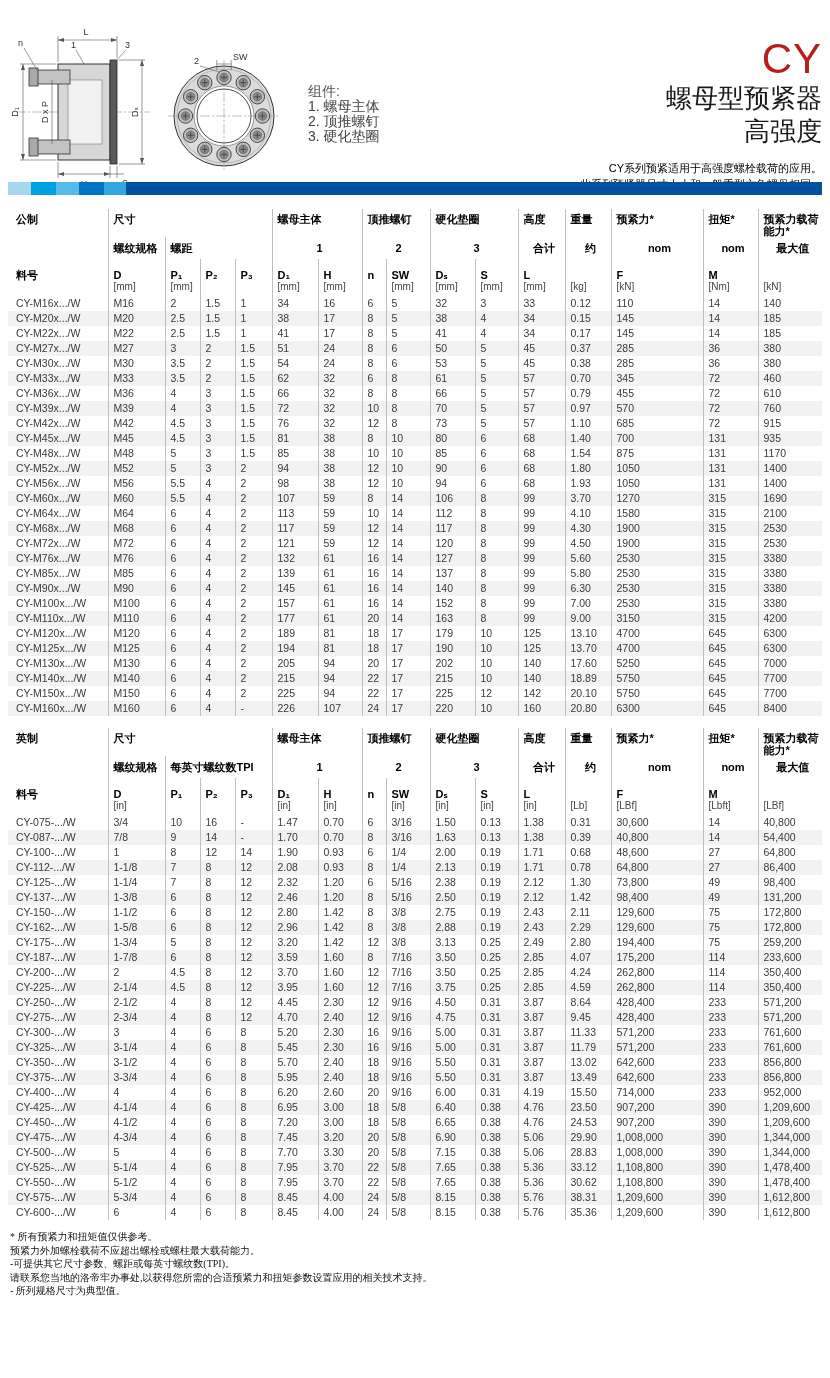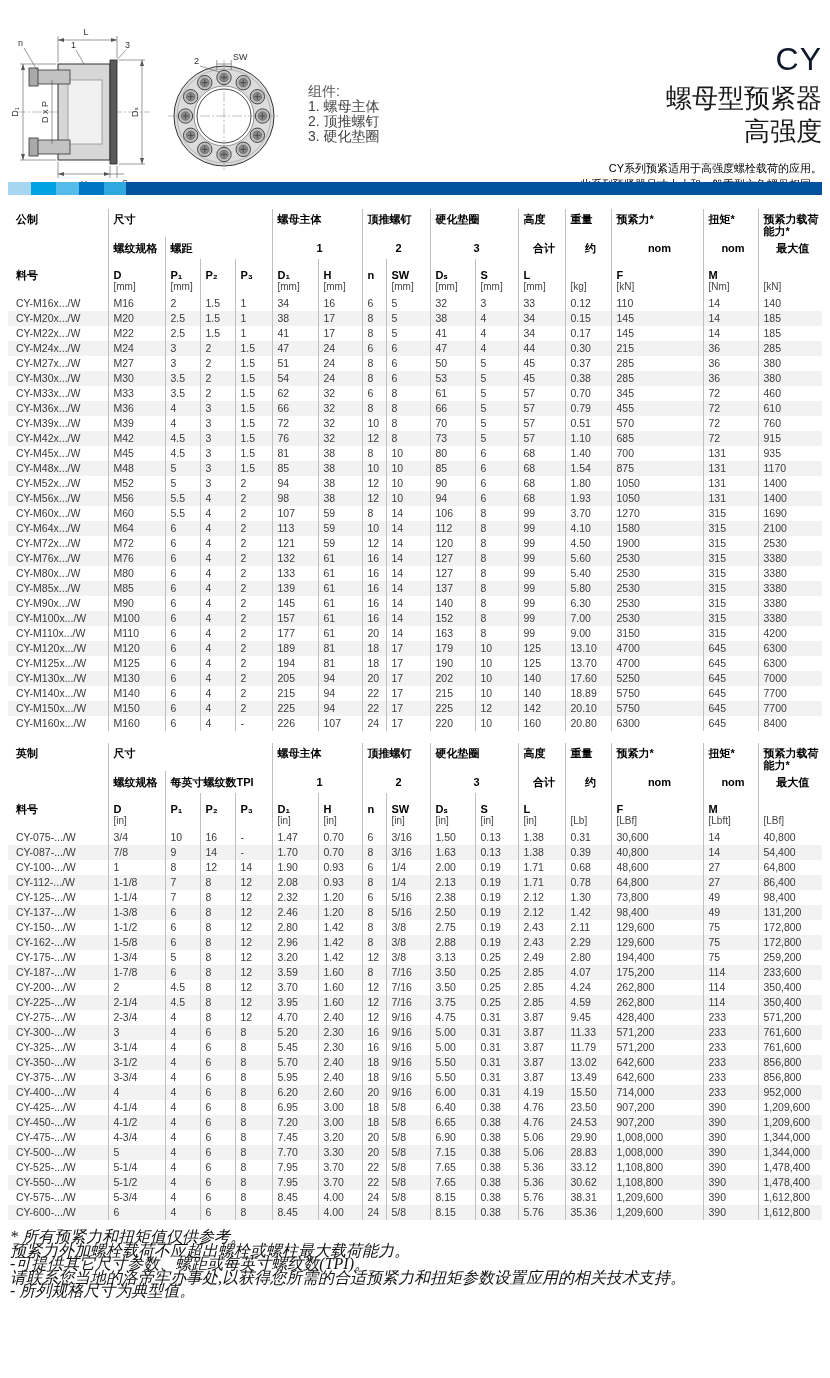--- a/index.html
+++ b/index.html
@@ -6,21 +6,21 @@
   .page{position:relative;width:830px;height:1378px;background:#fff;overflow:hidden;
         font-family:"Liberation Sans","DejaVu Sans",sans-serif;color:#222;}
 
   
   .top{display:flex;align-items:flex-start;padding:20px 8px 0 12px;height:176px;box-sizing:border-box;}
   .drawings{display:flex;}
   svg text{font-family:"Liberation Sans","DejaVu Sans",sans-serif;font-size:9px;fill:#333;}
   .legend{margin:64px 0 0 16px;font-size:14px;line-height:15px;color:#444;}
   .legend .lg-title{color:#555;}
   .titles{margin-left:auto;text-align:right;padding-top:16px;}
-  .t-cy{font-size:32px;line-height:46px;font-weight:300;color:#0f172a;letter-spacing:1px;}
+  .t-cy{font-size:42px;line-height:46px;font-weight:300;color:#b91c1c;letter-spacing:1px;}
   .t-cn{font-size:26px;line-height:33px;font-weight:300;color:#1a1a1a;}
   .t-sub{margin-top:12px;font-size:11px;line-height:16px;color:#000;}
 
   
   .bar{display:flex;height:13px;margin:6px 8px 0 8px;}
   .bar div{height:100%;}
 
   
   .tbl-wrap{margin:14px 8px 0 8px;}
   .tbl-wrap.second{margin-top:12px;}
@@ -31,22 +31,22 @@
   .dt .ga{height:24px;vertical-align:top;padding-top:4px;line-height:12px;}
   .dt .gb{height:22px;vertical-align:middle;line-height:12px;}
   .dt .ctr{text-align:center;}
   .dt .colh{height:34px;vertical-align:bottom;padding-bottom:3px;}
   .dt .colh .nm{display:block;font-size:11px;line-height:12px;min-height:12px;}
   .dt .colh .un{display:block;font-weight:normal;font-size:10px;color:#444;line-height:12px;min-height:12px;}
   .dt tbody td{font-size:10.5px;color:#3a3a3a;height:15px;line-height:15px;white-space:nowrap;}
   .dt tbody tr:nth-child(even){background:#f2f2f2;}
 
   
-  .footnotes{margin:10px 8px 0 10px;font-size:16px;line-height:13.5px;color:#111;
-             font-family:"Liberation Serif","DejaVu Serif",serif;font-style:italic;}
+  .footnotes{margin:10px 8px 0 10px;font-size:10px;line-height:13.5px;color:#111;
+             font-family:"Liberation Serif","DejaVu Serif",serif;}
 </style>
 </head>
 <body>
 
 <div class="page">
 
   <div class="top">
     <div class="drawings">
 
       <svg width="140" height="172" viewBox="0 0 140 172">
@@ -326,38 +326,20 @@
             <td>5</td>
             <td>41</td>
             <td>4</td>
             <td>34</td>
             <td>0.17</td>
             <td>145</td>
             <td>14</td>
             <td>185</td>
           </tr>
           <tr>
-            <td>CY-M24x.../W</td>
-            <td>M24</td>
-            <td>3</td>
-            <td>2</td>
-            <td>1.5</td>
-            <td>47</td>
-            <td>24</td>
-            <td>6</td>
-            <td>6</td>
-            <td>47</td>
-            <td>4</td>
-            <td>44</td>
-            <td>0.30</td>
-            <td>215</td>
-            <td>36</td>
-            <td>285</td>
-          </tr>
-          <tr>
             <td>CY-M27x.../W</td>
             <td>M27</td>
             <td>3</td>
             <td>2</td>
             <td>1.5</td>
             <td>51</td>
             <td>24</td>
             <td>8</td>
             <td>6</td>
             <td>50</td>
@@ -428,21 +410,21 @@
             <td>4</td>
             <td>3</td>
             <td>1.5</td>
             <td>72</td>
             <td>32</td>
             <td>10</td>
             <td>8</td>
             <td>70</td>
             <td>5</td>
             <td>57</td>
-            <td>0.51</td>
+            <td>0.97</td>
             <td>570</td>
             <td>72</td>
             <td>760</td>
           </tr>
           <tr>
             <td>CY-M42x.../W</td>
             <td>M42</td>
             <td>4.5</td>
             <td>3</td>
             <td>1.5</td>
@@ -560,20 +542,38 @@
             <td>14</td>
             <td>112</td>
             <td>8</td>
             <td>99</td>
             <td>4.10</td>
             <td>1580</td>
             <td>315</td>
             <td>2100</td>
           </tr>
           <tr>
+            <td>CY-M68x.../W</td>
+            <td>M68</td>
+            <td>6</td>
+            <td>4</td>
+            <td>2</td>
+            <td>117</td>
+            <td>59</td>
+            <td>12</td>
+            <td>14</td>
+            <td>117</td>
+            <td>8</td>
+            <td>99</td>
+            <td>4.30</td>
+            <td>1900</td>
+            <td>315</td>
+            <td>2530</td>
+          </tr>
+          <tr>
             <td>CY-M72x.../W</td>
             <td>M72</td>
             <td>6</td>
             <td>4</td>
             <td>2</td>
             <td>121</td>
             <td>59</td>
             <td>12</td>
             <td>14</td>
             <td>120</td>
@@ -591,38 +591,20 @@
             <td>4</td>
             <td>2</td>
             <td>132</td>
             <td>61</td>
             <td>16</td>
             <td>14</td>
             <td>127</td>
             <td>8</td>
             <td>99</td>
             <td>5.60</td>
-            <td>2530</td>
-            <td>315</td>
-            <td>3380</td>
-          </tr>
-          <tr>
-            <td>CY-M80x.../W</td>
-            <td>M80</td>
-            <td>6</td>
-            <td>4</td>
-            <td>2</td>
-            <td>133</td>
-            <td>61</td>
-            <td>16</td>
-            <td>14</td>
-            <td>127</td>
-            <td>8</td>
-            <td>99</td>
-            <td>5.40</td>
             <td>2530</td>
             <td>315</td>
             <td>3380</td>
           </tr>
           <tr>
             <td>CY-M85x.../W</td>
             <td>M85</td>
             <td>6</td>
             <td>4</td>
             <td>2</td>
@@ -1128,20 +1110,38 @@
             <td>7/16</td>
             <td>3.75</td>
             <td>0.25</td>
             <td>2.85</td>
             <td>4.59</td>
             <td>262,800</td>
             <td>114</td>
             <td>350,400</td>
           </tr>
           <tr>
+            <td>CY-250-.../W</td>
+            <td>2-1/2</td>
+            <td>4</td>
+            <td>8</td>
+            <td>12</td>
+            <td>4.45</td>
+            <td>2.30</td>
+            <td>12</td>
+            <td>9/16</td>
+            <td>4.50</td>
+            <td>0.31</td>
+            <td>3.87</td>
+            <td>8.64</td>
+            <td>428,400</td>
+            <td>233</td>
+            <td>571,200</td>
+          </tr>
+          <tr>
             <td>CY-275-.../W</td>
             <td>2-3/4</td>
             <td>4</td>
             <td>8</td>
             <td>12</td>
             <td>4.70</td>
             <td>2.40</td>
             <td>12</td>
             <td>9/16</td>
             <td>4.75</td>

